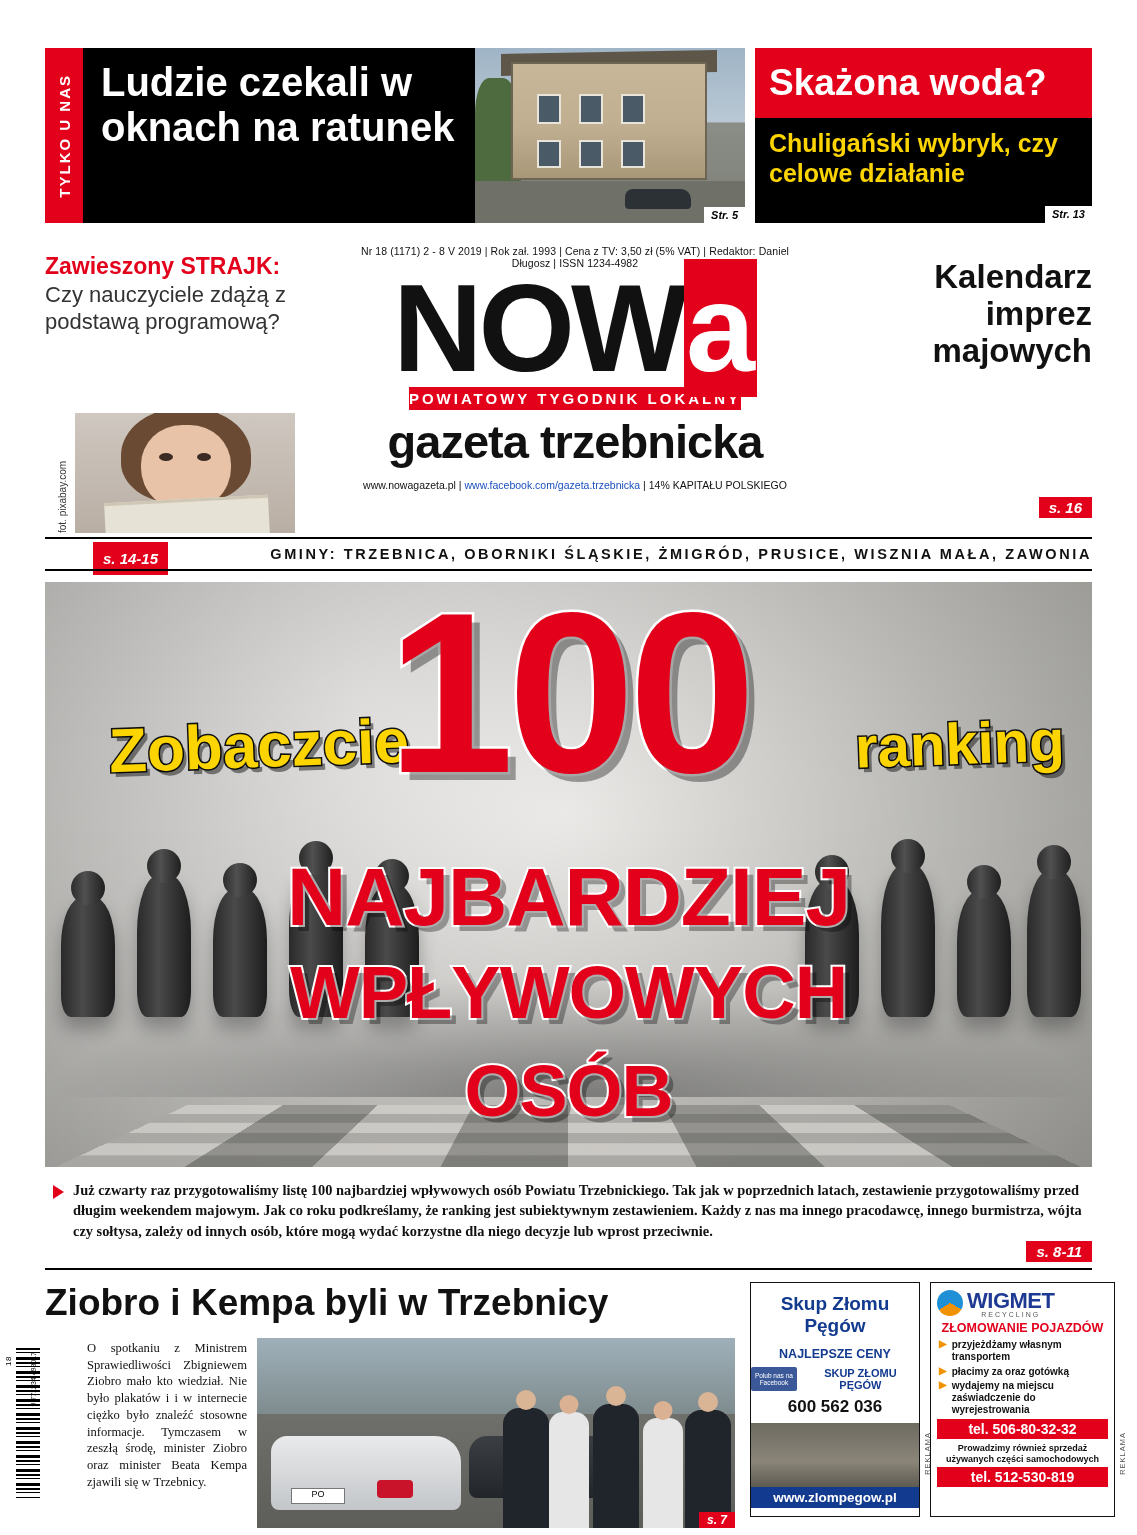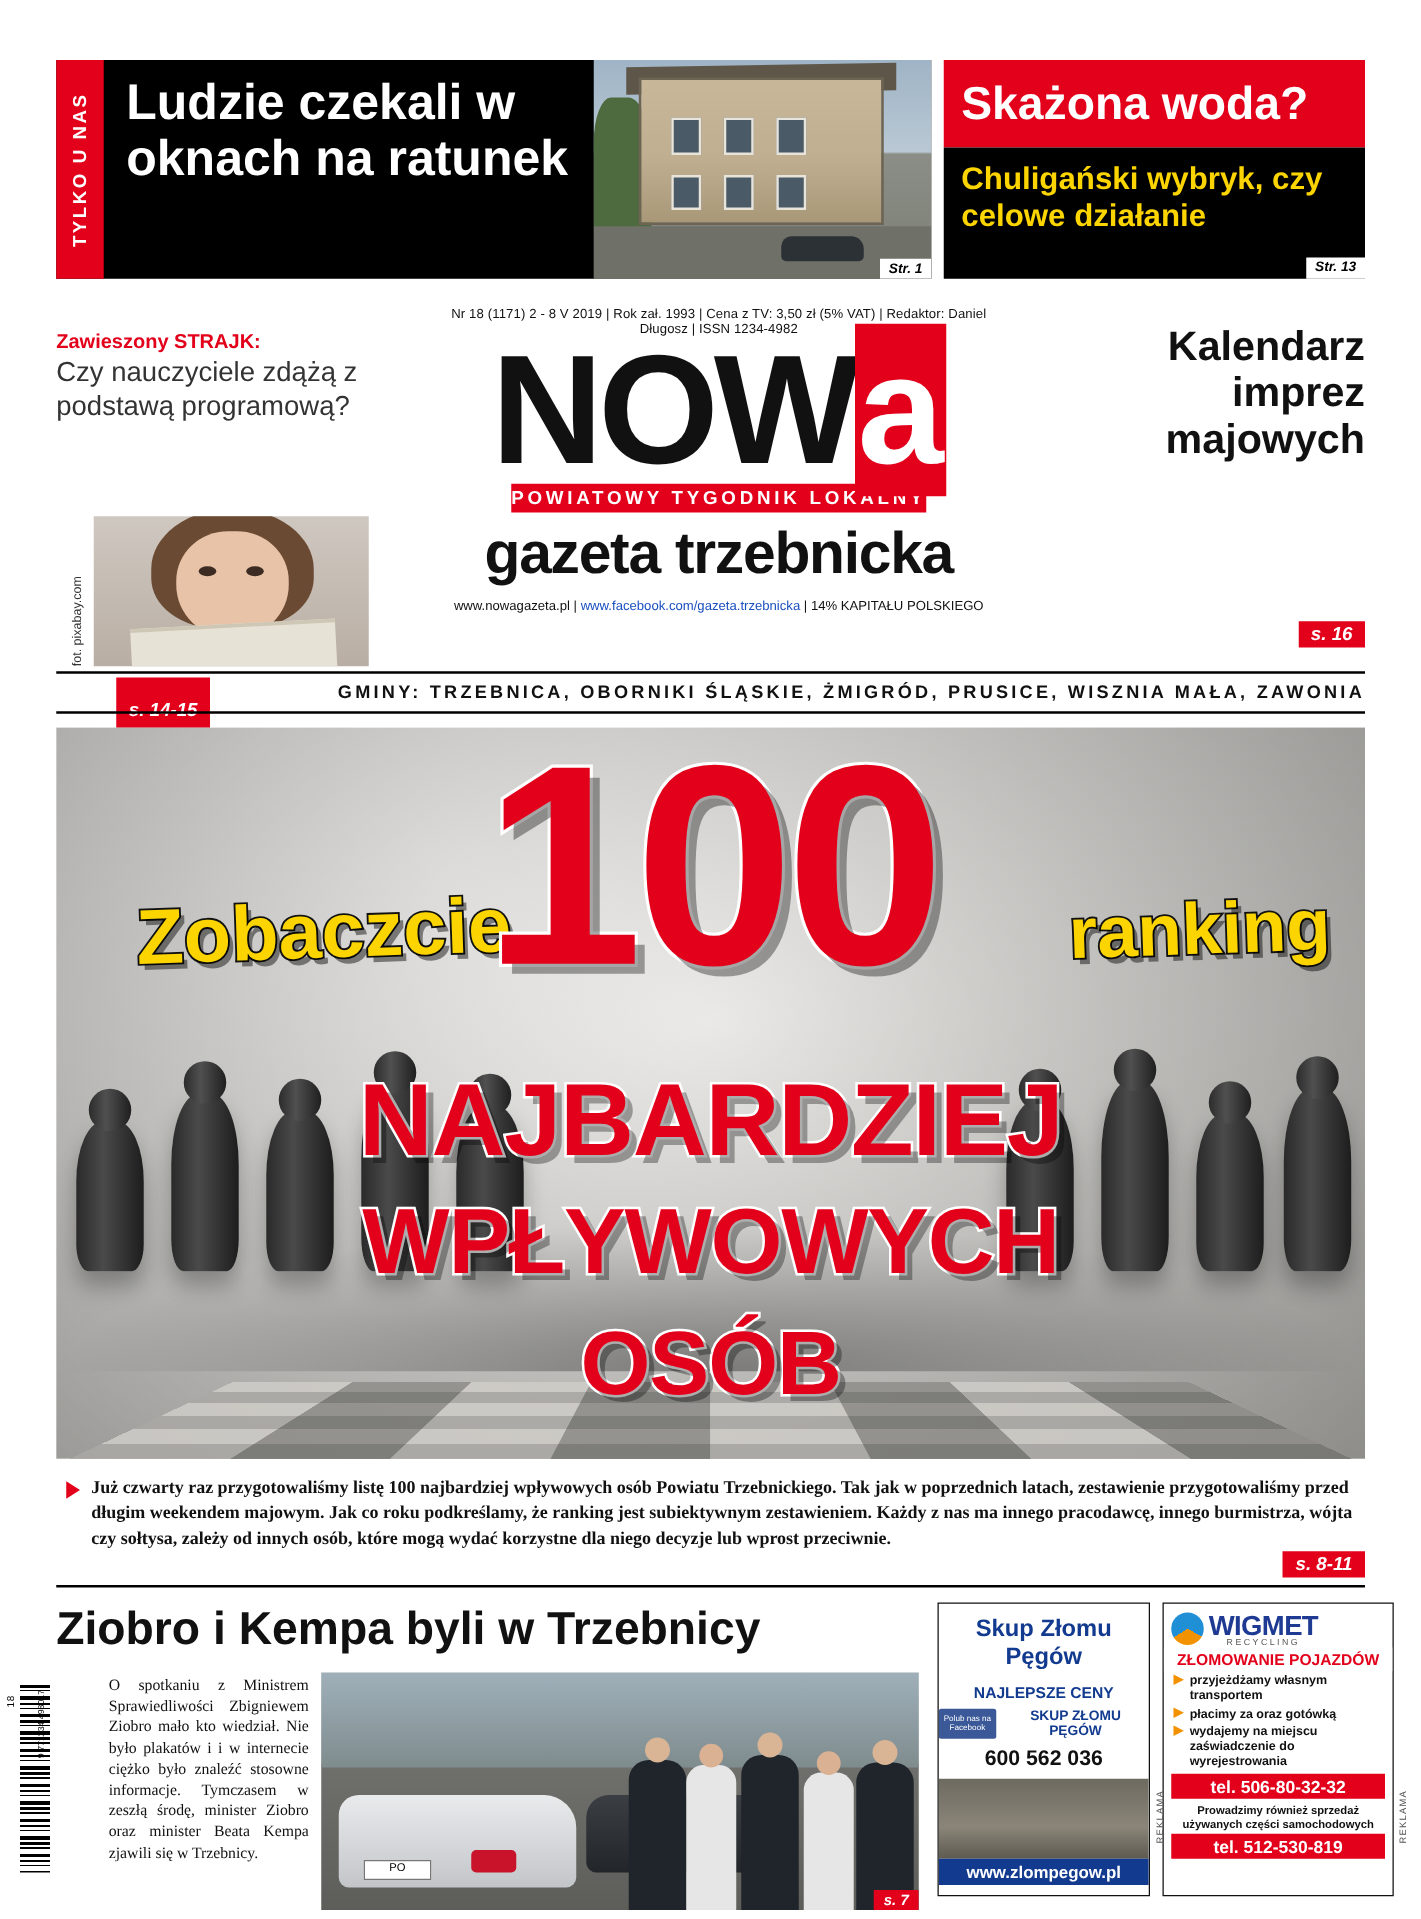--- a/index.html
+++ b/index.html
@@ -61,38 +61,38 @@
   .br-black {
     height: 105px; background: #000; color: #fcd500; padding: 10px 14px 0 14px;
     font-weight: bold; font-size: 25px; line-height: 1.2; position: relative;
   }
   .br-black .str-badge { background: #fff; color: #000; }
 
   
   .mast { position: absolute; left: 45px; top: 245px; width: 1047px; height: 285px; }
 
   .mast-left { position: absolute; left: 0; top: 8px; width: 250px; }
-  .strajk-title { color: #e3001b; font-weight: bold; font-size: 16px; margin-top: 12px; }
+  .strajk-title { color: #e3001b; font-weight: bold; font-size: 23px; }
   .strajk-sub { color: #333; font-size: 22px; line-height: 1.22; margin-top: 2px; }
   .strajk-photo {
     position: absolute; left: 30px; top: 168px; width: 220px; height: 120px;
     overflow: hidden; background: linear-gradient(#cfc8c0,#b9aea4);
   }
   .sp-hair { position: absolute; left: 46px; top: -6px; width: 130px; height: 96px; background: #6b4a33; border-radius: 50% 50% 42% 42%; }
   .sp-face { position: absolute; left: 66px; top: 12px; width: 90px; height: 86px; background: #e8c3a8; border-radius: 46% 46% 50% 50%; }
   .sp-eye { position: absolute; width: 14px; height: 8px; background: #3b2b22; border-radius: 50%; top: 40px; }
   .sp-book { position: absolute; left: 30px; top: 86px; width: 164px; height: 40px; background: #e7e2d6; border-top: 3px solid #cfc7b5; transform: rotate(-3deg); }
   .fot-label {
     position: absolute; left: 12px; top: 168px; height: 120px;
     writing-mode: vertical-rl; transform: rotate(180deg);
     font-size: 10px; color: #333;
   }
   .s14 {
     position: absolute; left: 48px; top: 297px; background: #e3001b; color: #fff;
-    font-weight: bold; font-style: italic; font-size: 15px; padding: 18px 10px;
+    font-weight: bold; font-style: italic; font-size: 15px; padding: 8px 10px;
   }
 
   .mast-center { position: absolute; left: 300px; top: 0; width: 460px; text-align: center; }
   .mast-meta { font-size: 10.5px; color: #111; letter-spacing: .1px; margin-bottom: 2px; }
   .nowa-wrap { position: relative; display: inline-block; }
   .nowa {
     font-family: "Liberation Sans", sans-serif;
     font-weight: bold; font-size: 124px; line-height: 0.92; letter-spacing: -4px;
     color: #111; position: relative; padding: 0 4px;
   }
@@ -321,21 +321,21 @@
         <div class="bp-roof"></div>
         <div class="bp-house"></div>
         <div class="bp-win" style="left:62px;top:46px;width:24px;height:30px;"></div>
         <div class="bp-win" style="left:104px;top:46px;width:24px;height:30px;"></div>
         <div class="bp-win" style="left:146px;top:46px;width:24px;height:30px;"></div>
         <div class="bp-win" style="left:62px;top:92px;width:24px;height:28px;"></div>
         <div class="bp-win" style="left:104px;top:92px;width:24px;height:28px;"></div>
         <div class="bp-win" style="left:146px;top:92px;width:24px;height:28px;"></div>
         <div class="bp-road"></div>
         <div class="bp-car"></div>
-        <div class="str-badge">Str. 1</div>
+        <div class="str-badge">Str. 5</div>
       </div>
     </div>
 
     <div class="banner-right">
       <div class="br-red">Skażona woda?</div>
       <div class="br-black">
         <span>Chuligański wybryk, czy celowe działanie</span>
         <div class="str-badge">Str. 13</div>
       </div>
     </div>

